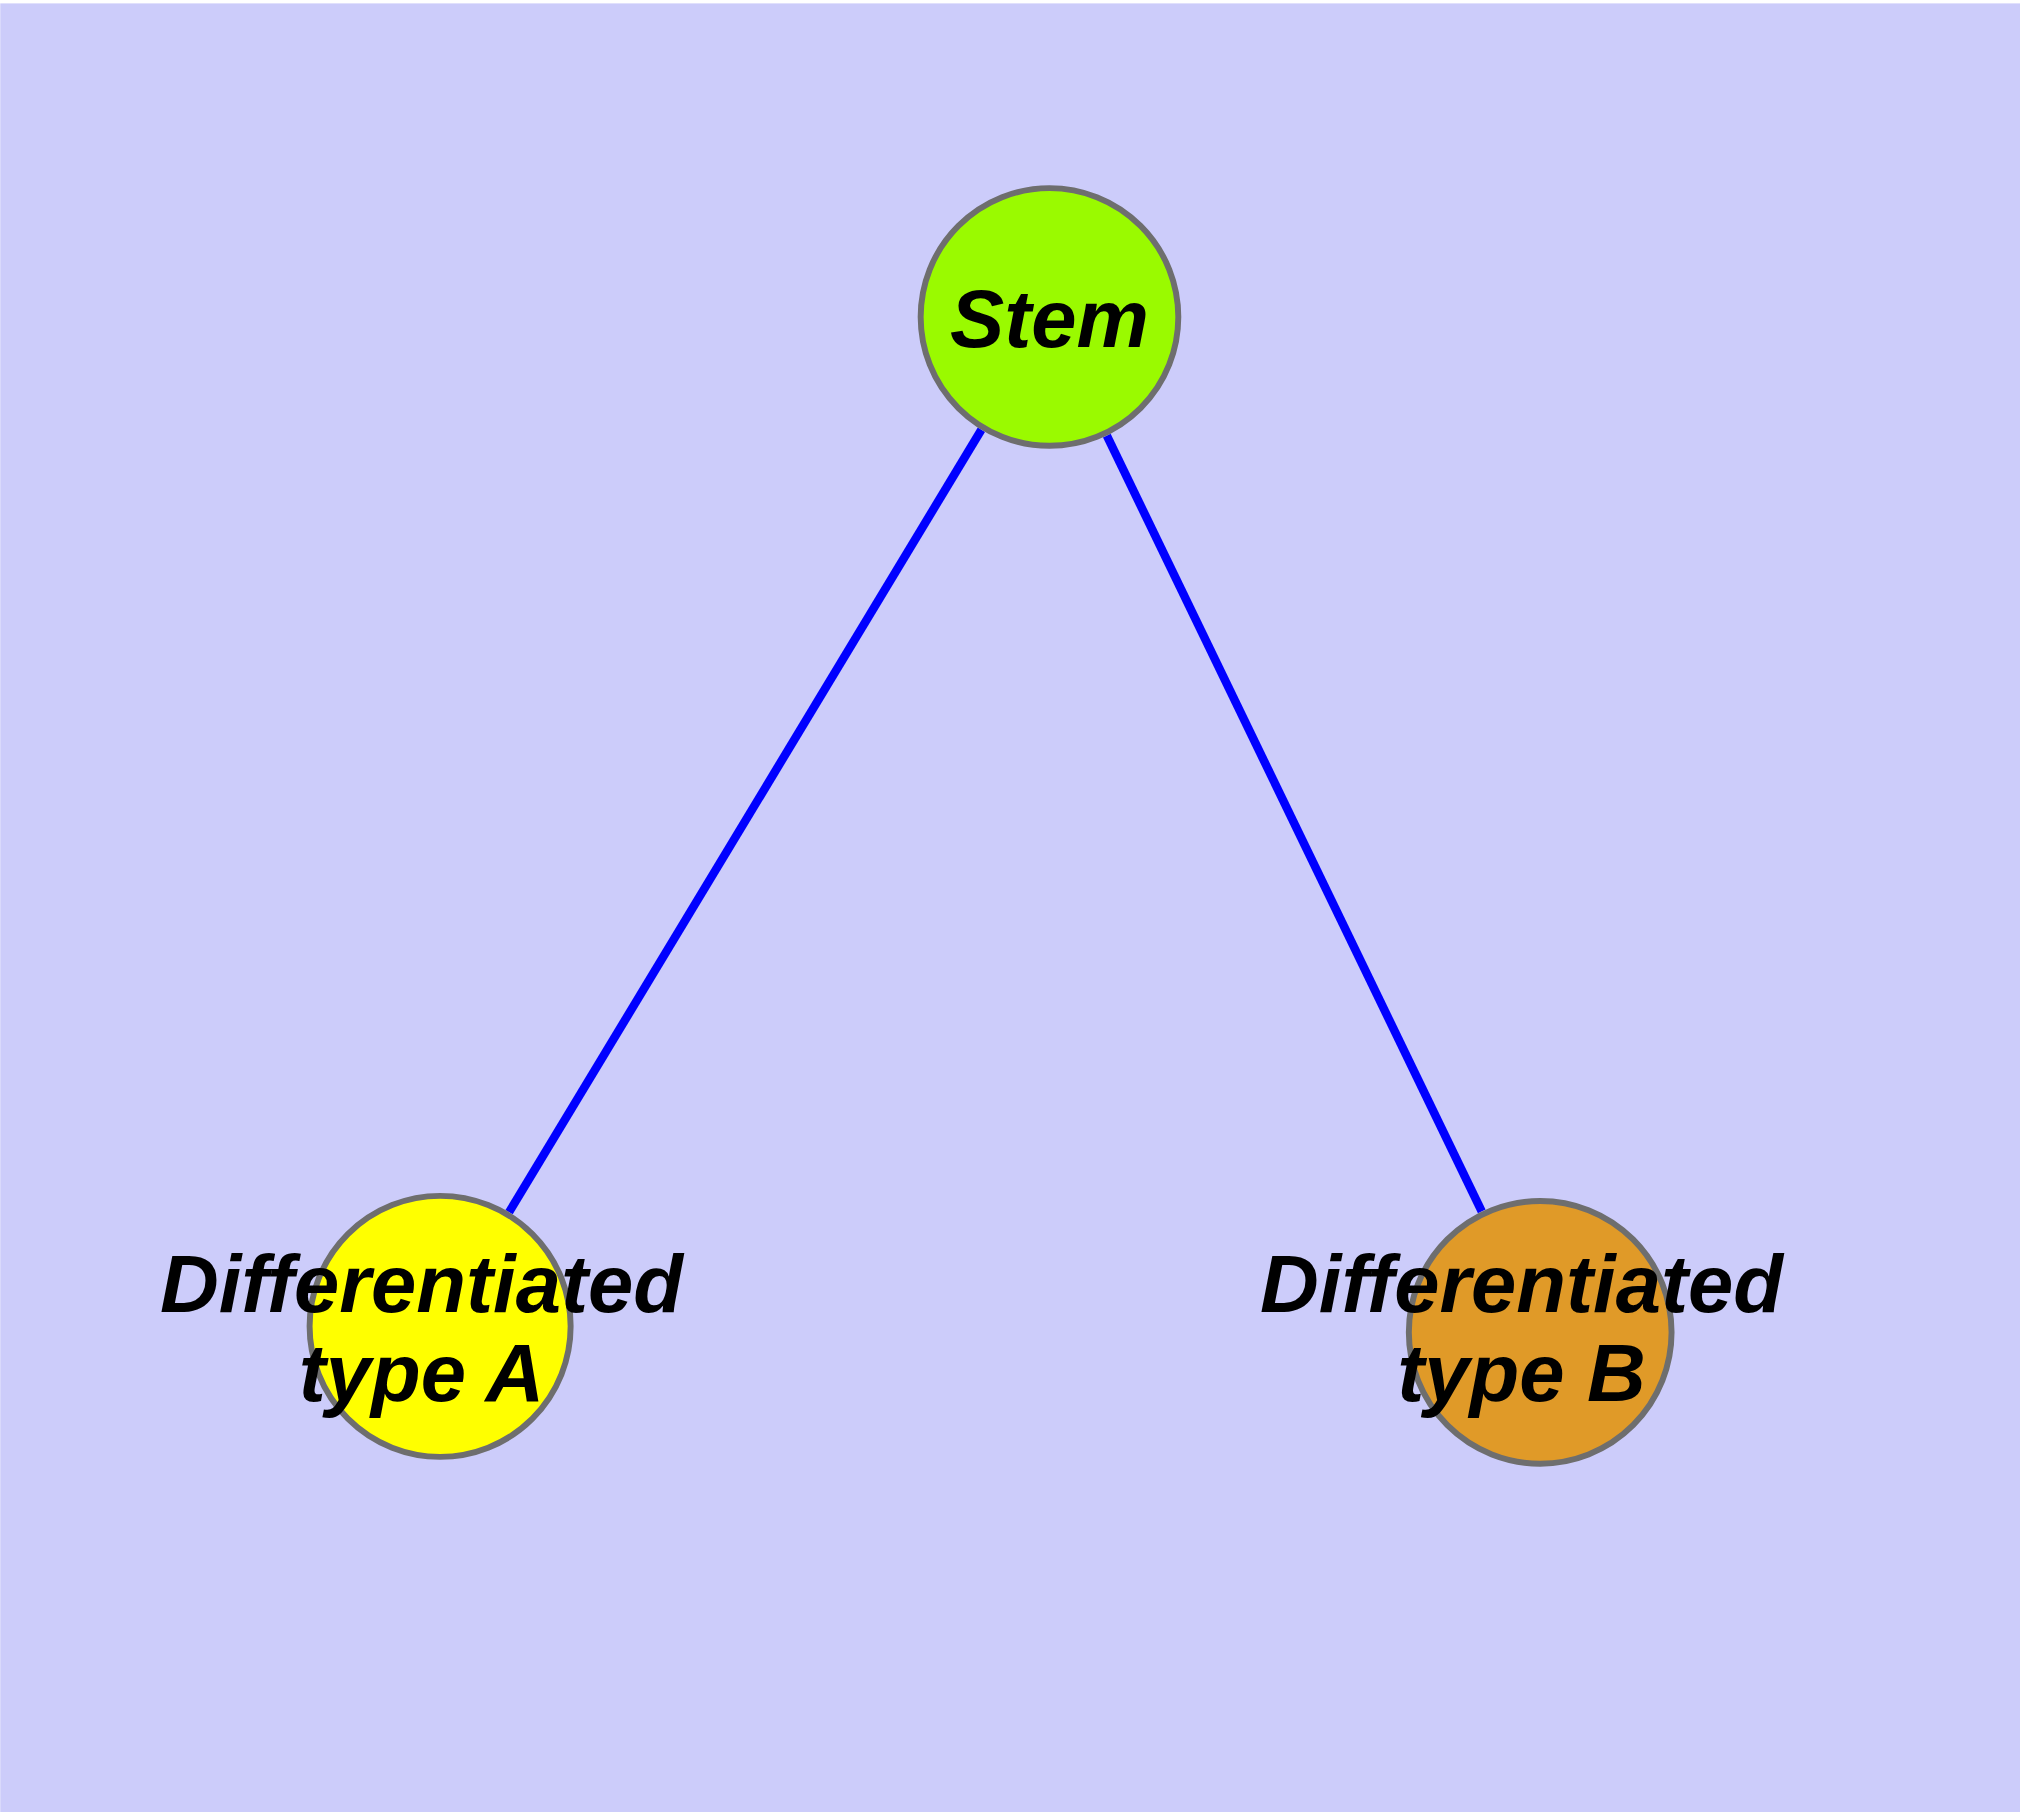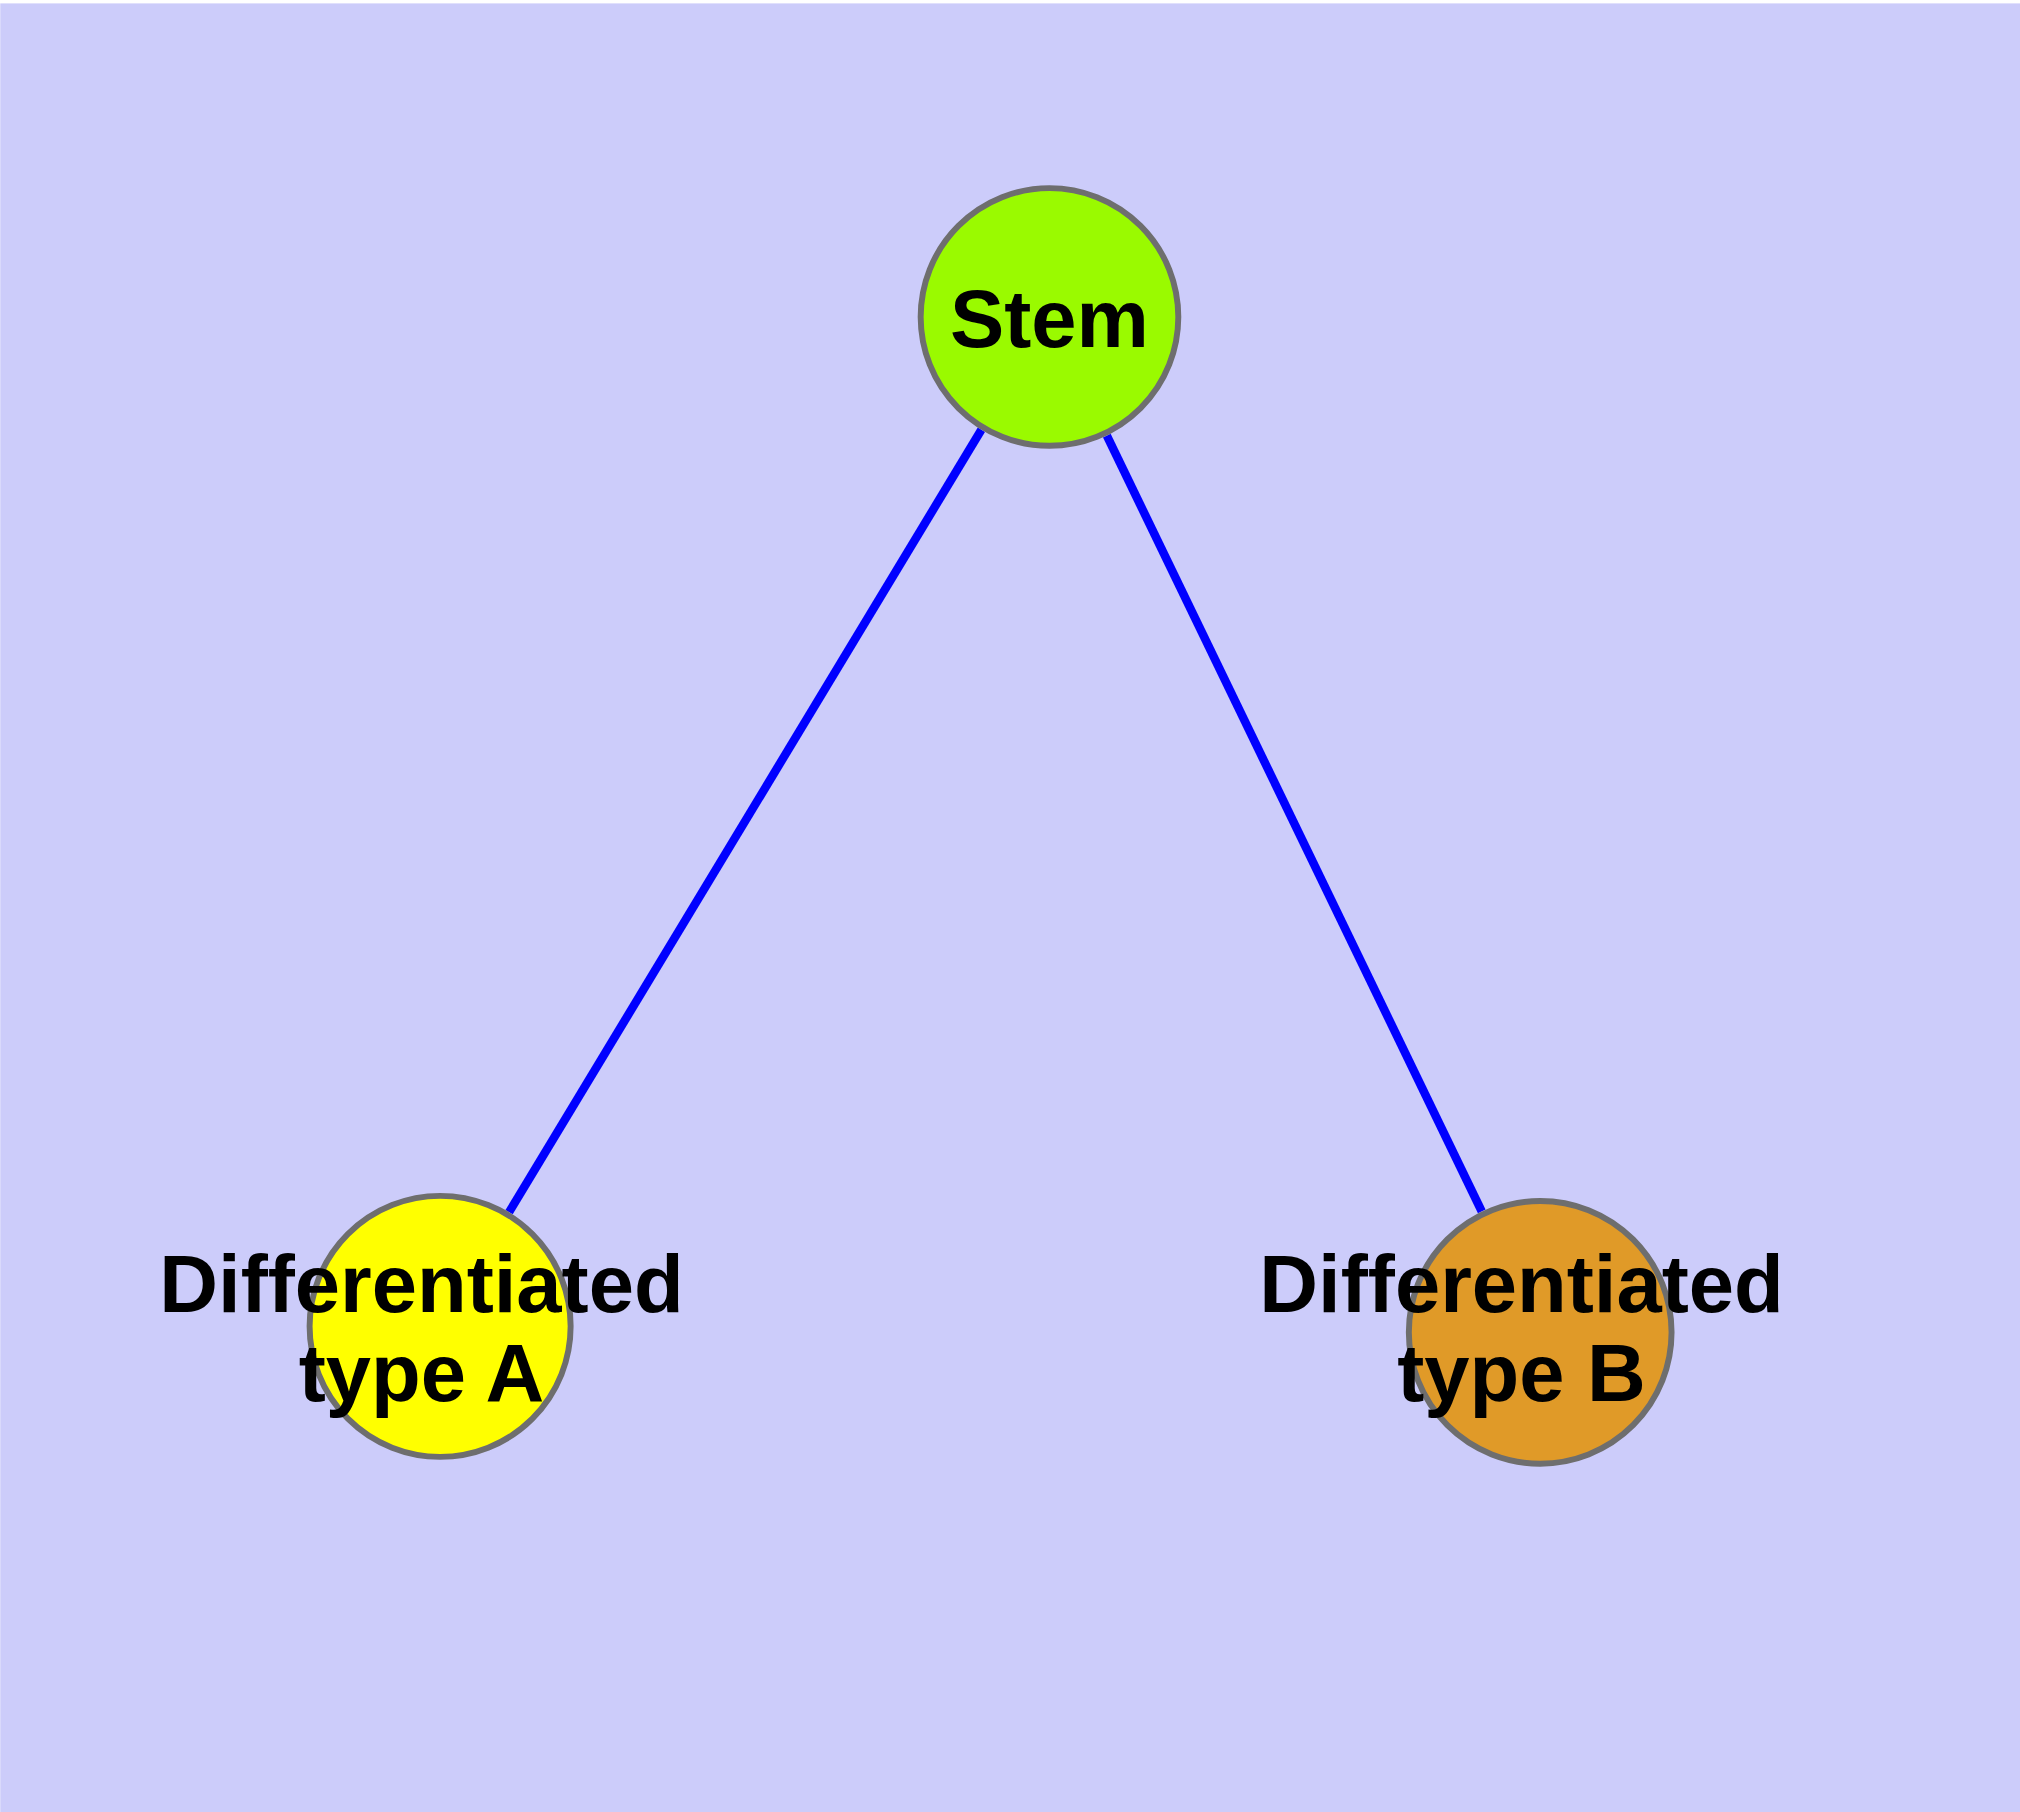--- a/index.html
+++ b/index.html
@@ -7,20 +7,21 @@
     padding: 0;
     background: #ffffff;
   }
   #canvas {
     position: relative;
     width: 2021px;
     height: 1812px;
     background: #ffffff;
     overflow: hidden;
     font-family: "Liberation Sans", sans-serif;
+    font-style: italic;
   }
   #graph-svg {
     position: absolute;
     left: 0;
     top: 0;
     width: 2021px;
     height: 1812px;
     display: block;
   }
   .node-label {

